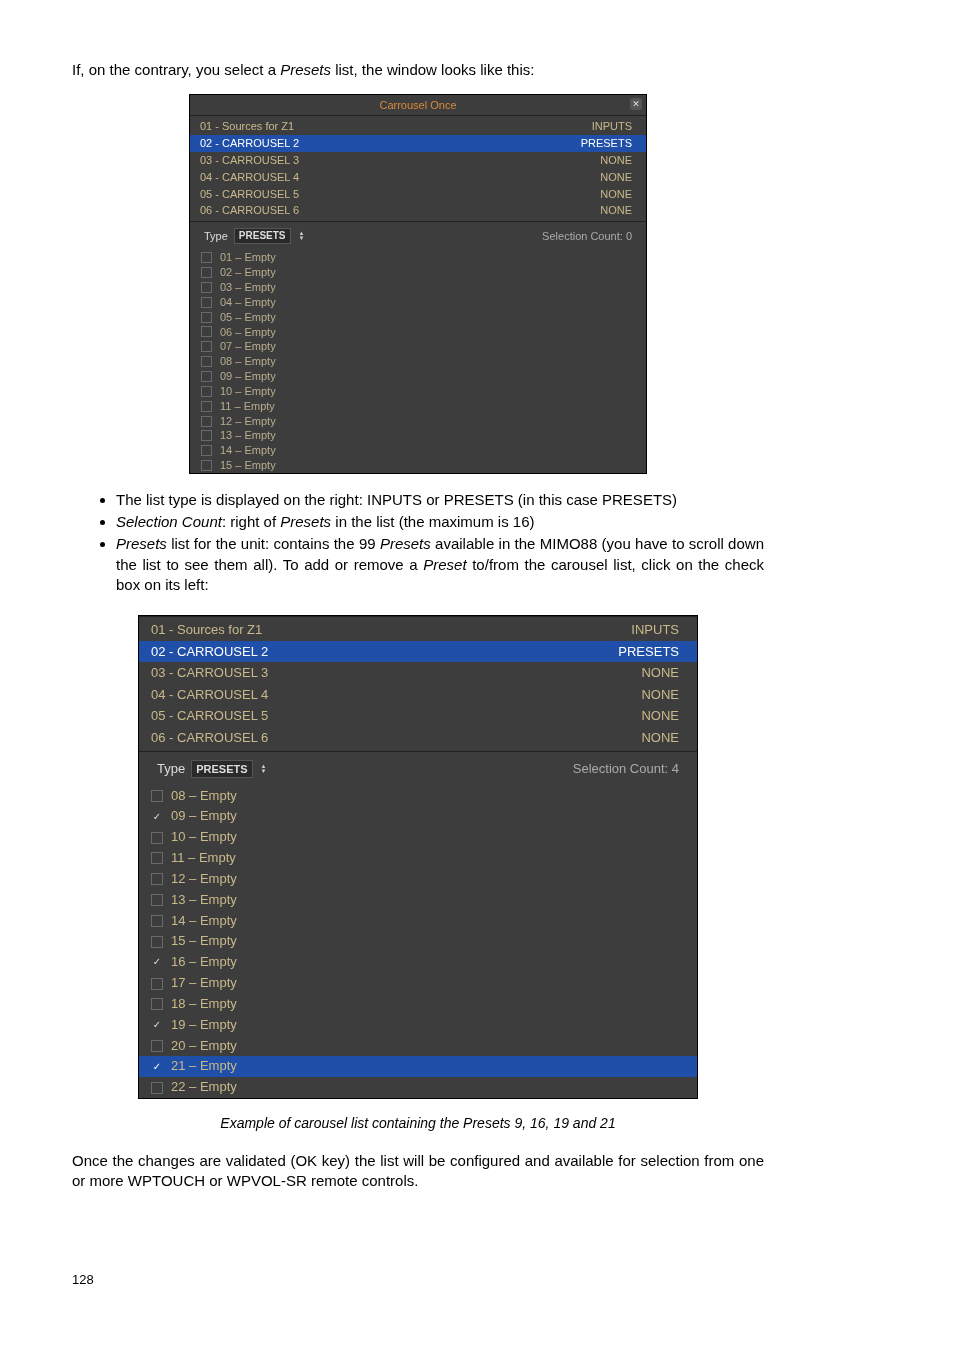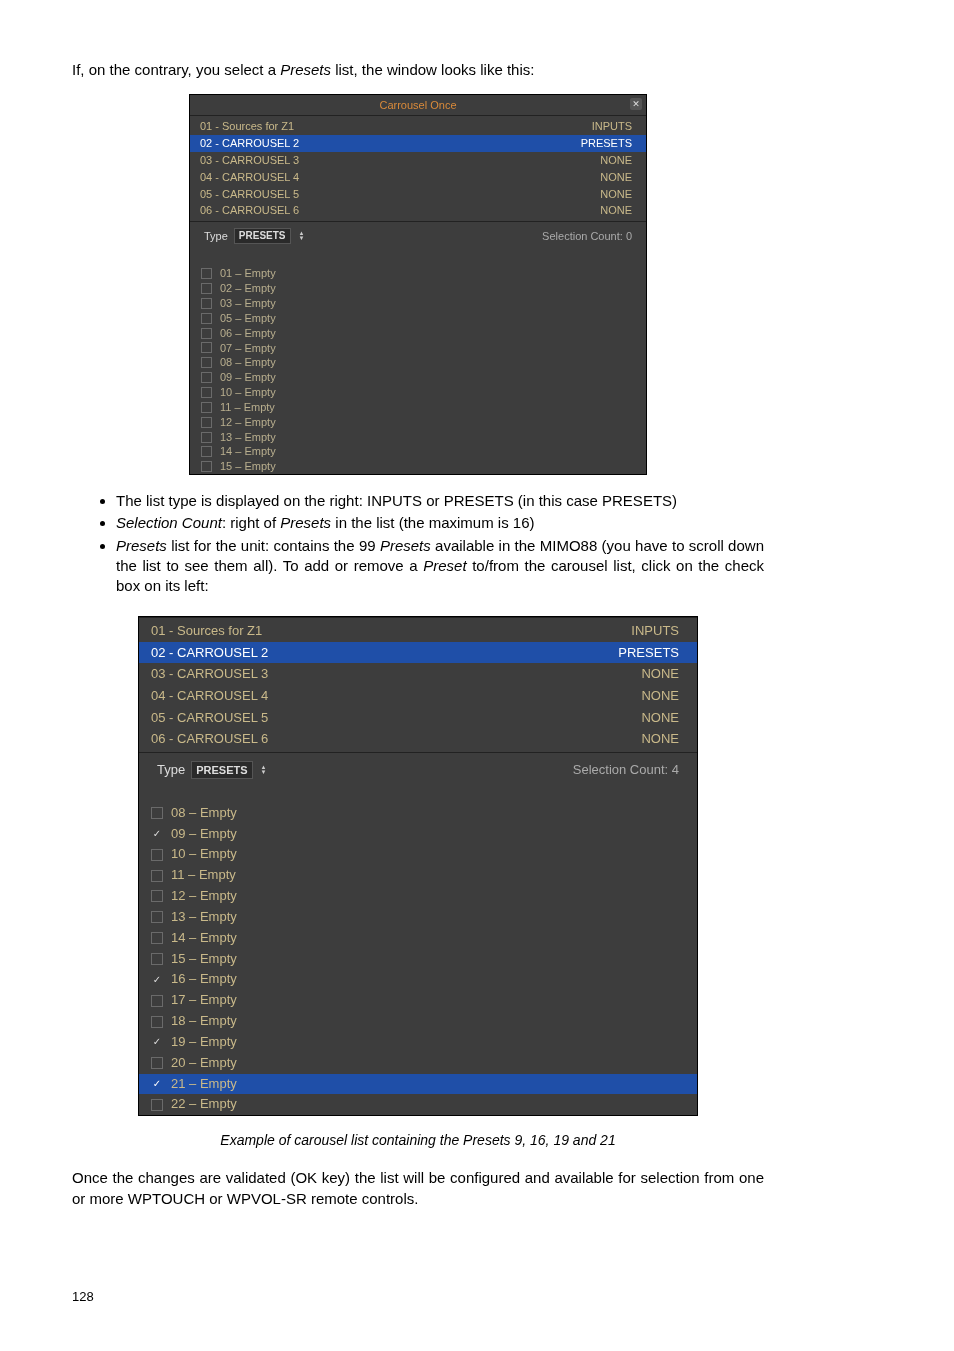--- a/index.html
+++ b/index.html
@@ -129,21 +129,20 @@
     flex-direction: column;
     line-height: 5px;
     font-size: 6px;
     color: #ccc;
     margin-left: 2px;
   }
   .sel-count { color: #aaa; }
 
   .preset-rows {
     max-height: none;
-    margin-top: 16px;
   }
   .preset-row {
     display: flex;
     align-items: center;
     gap: 8px;
     padding: 0 0 0 10px;
     color: #a9a18a;
     line-height: 1.35;
   }
   .panel.bottom .preset-row { padding: 1px 0 1px 12px; line-height: 1.45; }
@@ -233,20 +232,24 @@
           <div class="preset-row">
             <span class="check box"></span>
             <span class="preset-label">02 – Empty</span>
           </div>
           <div class="preset-row">
             <span class="check box"></span>
             <span class="preset-label">03 – Empty</span>
           </div>
           <div class="preset-row">
             <span class="check box"></span>
+            <span class="preset-label">04 – Empty</span>
+          </div>
+          <div class="preset-row">
+            <span class="check box"></span>
             <span class="preset-label">05 – Empty</span>
           </div>
           <div class="preset-row">
             <span class="check box"></span>
             <span class="preset-label">06 – Empty</span>
           </div>
           <div class="preset-row">
             <span class="check box"></span>
             <span class="preset-label">07 – Empty</span>
           </div>

